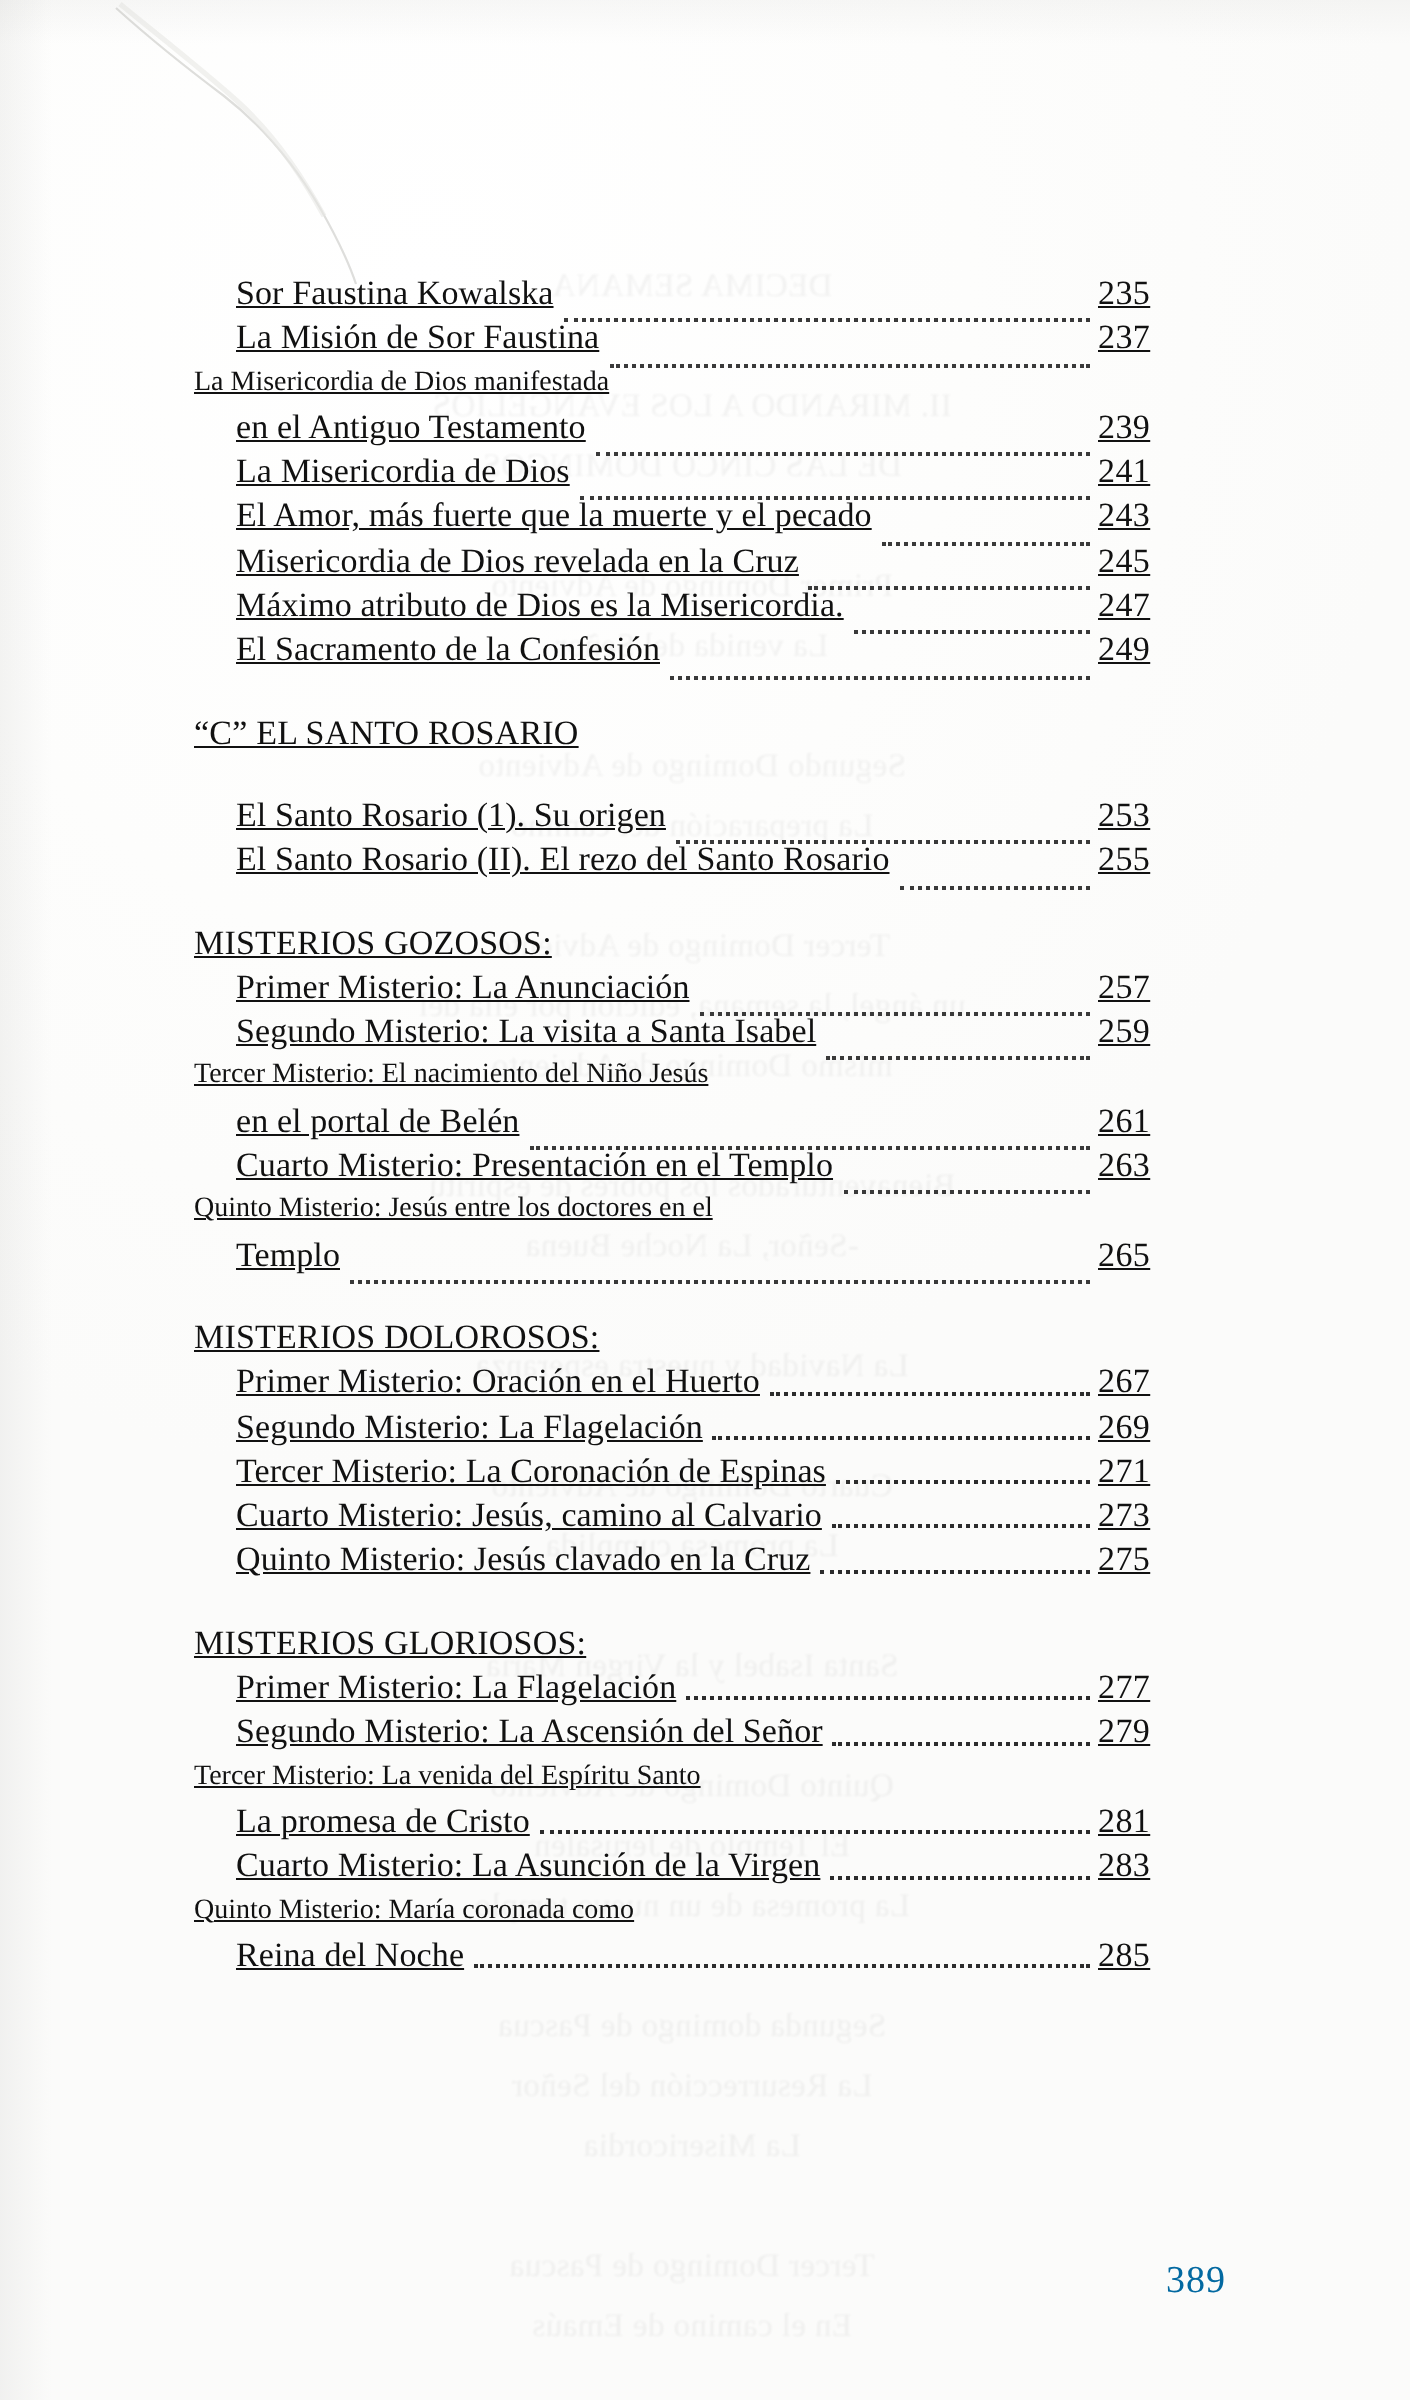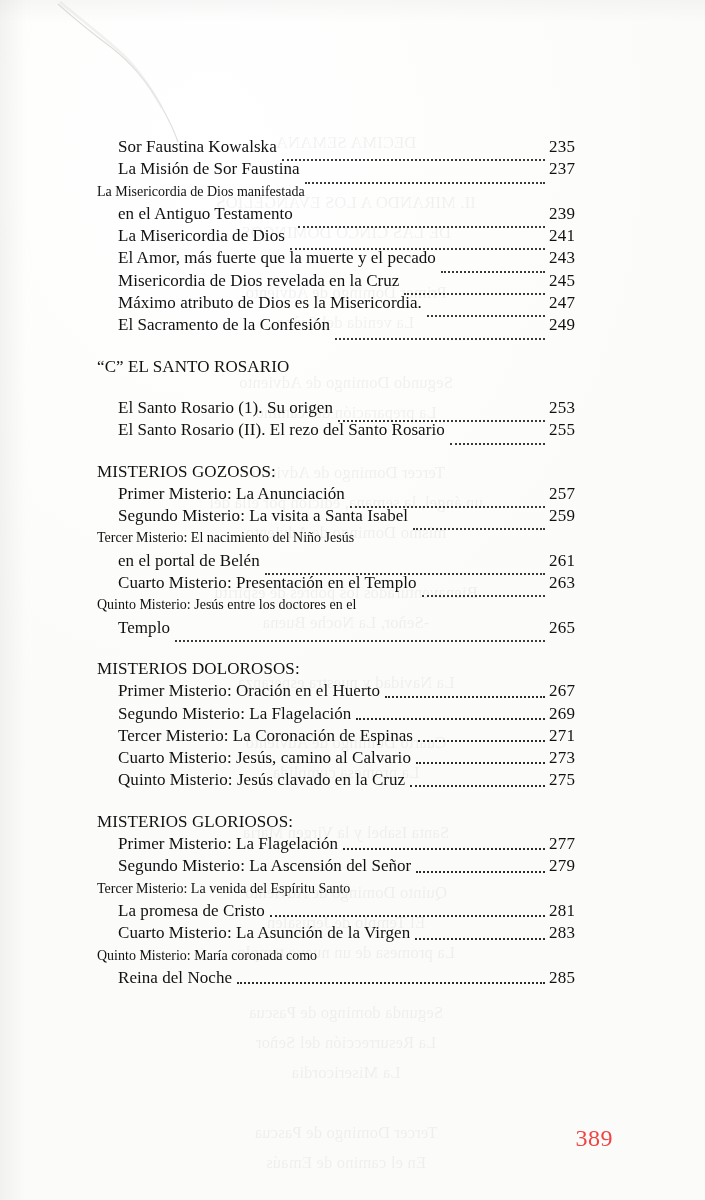--- a/index.html
+++ b/index.html
@@ -61,20 +61,21 @@
     user-select: none;
     white-space: pre-line;
   }
 
   
   #toc {
     position: absolute;
     left: 97px;
     top: 136px;
     width: 490px;
+    text-decoration: underline;
   }
 
   .block { margin: 0; }
   .block + .block { margin-top: 19px; }
 
   .block-head {
     font-size: 17px;
     line-height: 22.3px;
     letter-spacing: .1px;
     white-space: nowrap;
@@ -125,23 +126,23 @@
     font-size: 14px;
     line-height: 22.3px;
     white-space: nowrap;
   }
   .entry-wrap .entry .title { padding-left: 21px; }
 
   #folio {
     position: absolute;
     right: 92px;
     bottom: 48px;
-    font-size: 24px;
+    font-size: 19px;
     letter-spacing: .5px;
-    color: #ef4444;
+    color: #0369a1;
   }
 </style>
 </head>
 <body>
 
 <div id="paper"></div>
 <div id="edge-shadow-top"></div>
 <div id="edge-shadow-left"></div>
 
 <svg id="crease" viewBox="0 0 230 150" preserveAspectRatio="none">

